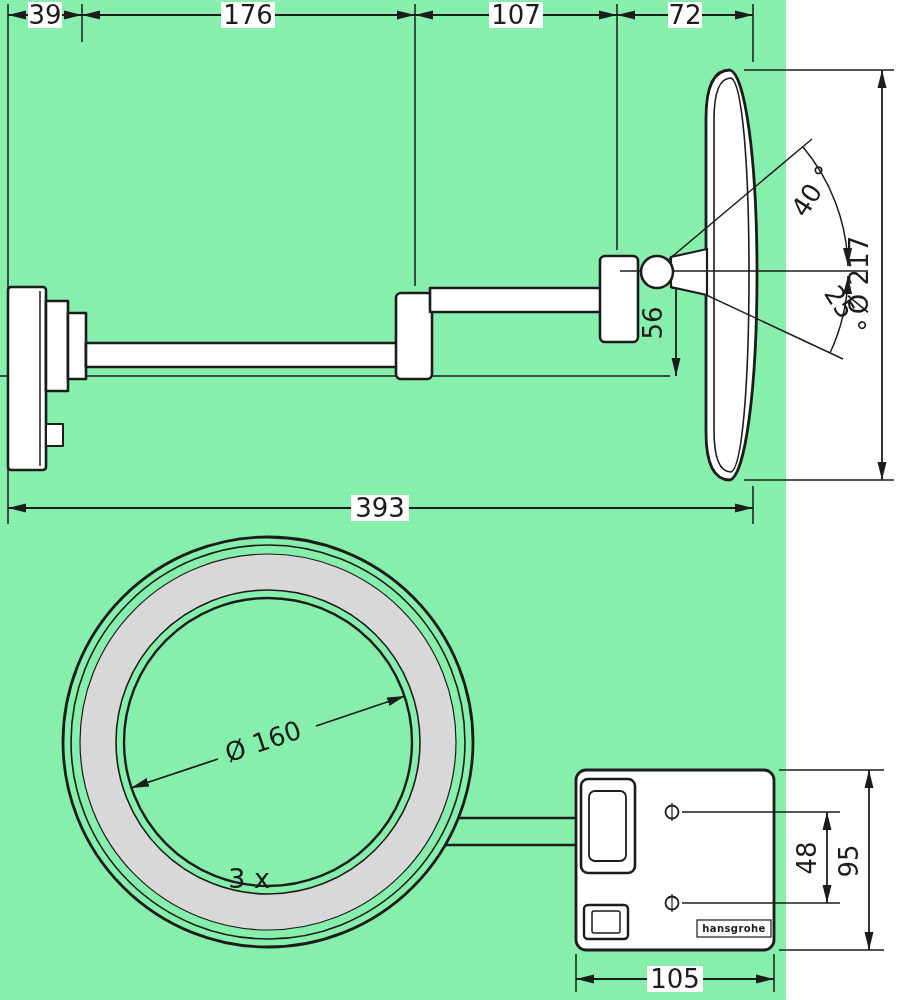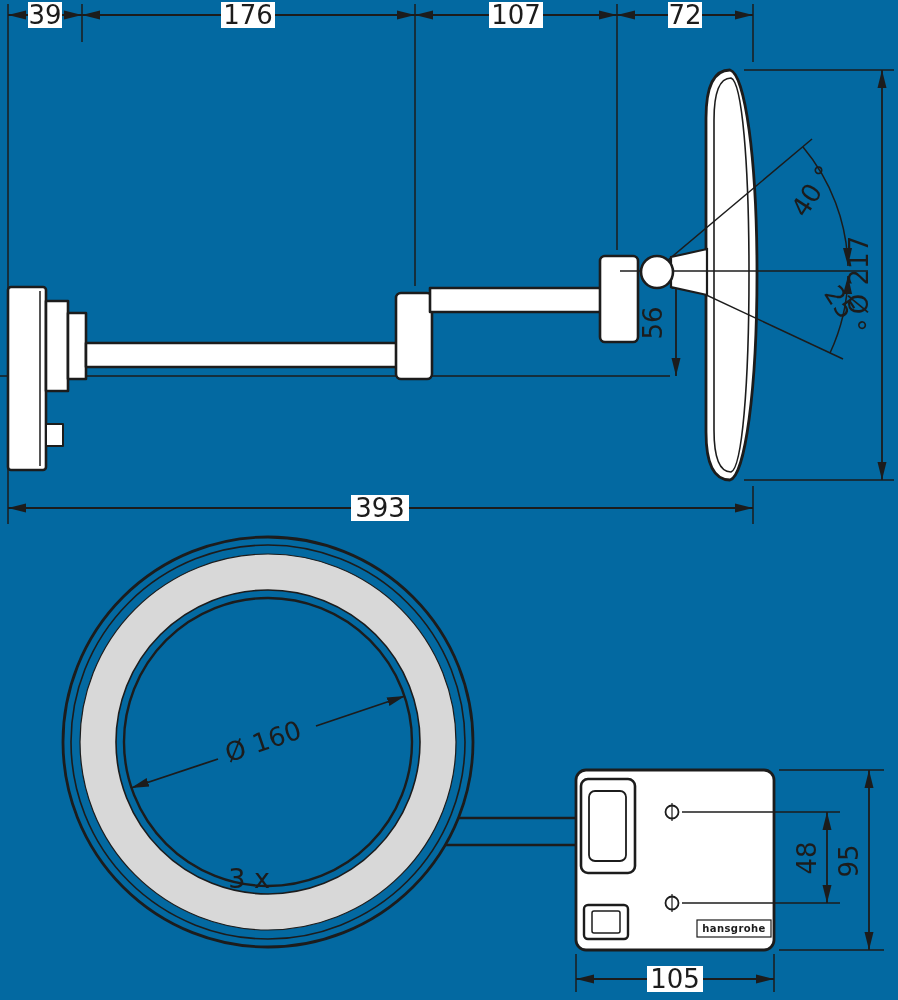--- a/index.html
+++ b/index.html
@@ -1,16 +1,16 @@
 <!DOCTYPE html>
 <html><head>
 <meta charset="utf-8">
 <style>
   html,body{margin:0;padding:0;background:#ffffff;}
-  .stage{width:898px;height:1000px;position:relative;background:#0369a1;}
+  .stage{width:786px;height:1000px;position:relative;background:#86efac;}
   svg{display:block;}
   .t{font-family:"DejaVu Sans","Liberation Sans",sans-serif;font-size:26px;fill:#1c1c1c;stroke:none;text-anchor:middle;}
   .t-logo{font-size:10px;font-weight:bold;letter-spacing:0.4px;}
   .t-mag{font-size:27px;}
   .bg{fill:#ffffff;stroke:none;}
   .w{fill:#ffffff;}
   .ln{fill:none;}
 </style>
 </head>
 <body>

